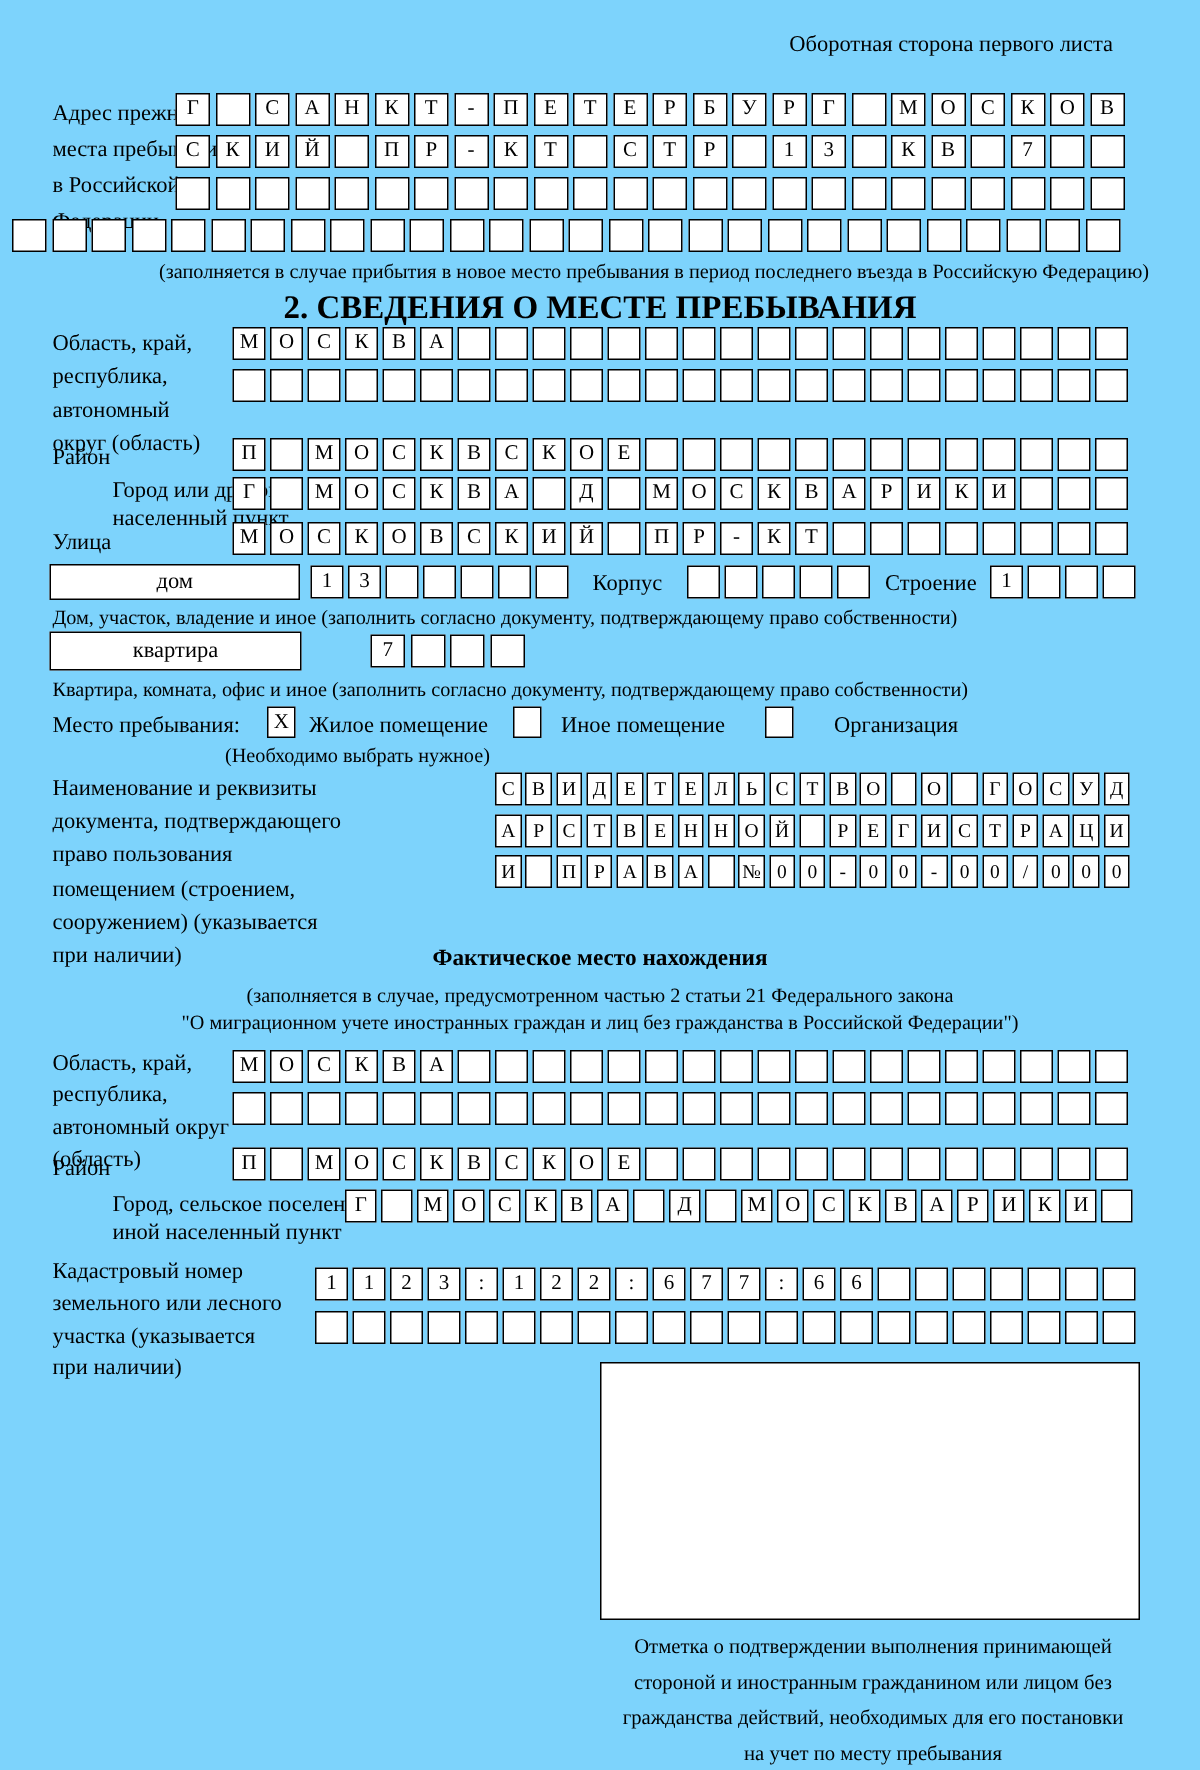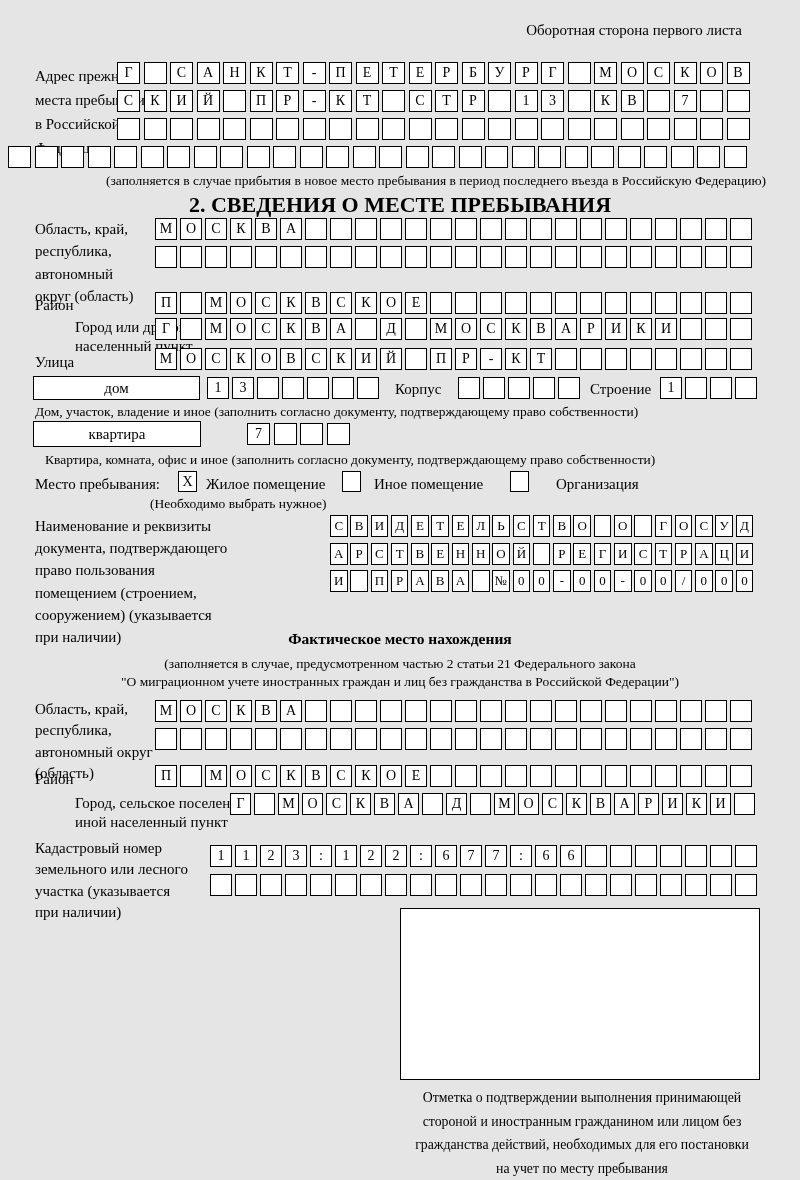--- a/index.html
+++ b/index.html
@@ -1,19 +1,19 @@
 <!DOCTYPE html>
 <html><head>
 <meta charset="utf-8">
 <style>
   * { margin:0; padding:0; box-sizing:border-box; }
   html,body { background:#fff; }
   body { width:800px; height:1180px; color:#000;
          font-family:"Liberation Serif","DejaVu Serif",serif; }
-  .page { position:relative; width:800px; height:1180px; background:#e5e5e5; overflow:hidden; }
+  .page { position:relative; width:800px; height:1180px; background:#7dd3fc; overflow:hidden; }
   .abs { position:absolute; }
   .label { font-size:15px; line-height:22.3px; }
   .lh19 { line-height:19px;margin-left:40px; }
   .lh21 { line-height:21.4px; }
   .lh22 { line-height:22.2px; }
   .note { font-size:13.5px; }
   .center { left:0; width:800px; text-align:center; }
   .bold { font-weight:bold; }
   .boxrow { display:flex; }
   .cell { flex:0 0 auto; border:1.6px solid #000; display:flex; align-items:center;
@@ -328,21 +328,21 @@
     </div>
   <div class="abs note" style="left:35px; top:404px;">Дом, участок, владение и иное (заполнить согласно документу, подтверждающему право собственности)</div>
 
   <div class="abs wide-box" style="left:33px; top:421px; width:168px; height:26px;">квартира</div>
   <div class="abs boxrow ra" style="left:247px; top:423px;">
       <span class="cell">7</span>
       <span class="cell"></span>
       <span class="cell"></span>
       <span class="cell"></span>
     </div>
-  <div class="abs note" style="left:35px; top:452px;margin-left:10px;">Квартира, комната, офис и иное (заполнить согласно документу, подтверждающему право собственности)</div>
+  <div class="abs note" style="left:35px; top:452px;">Квартира, комната, офис и иное (заполнить согласно документу, подтверждающему право собственности)</div>
 
   <div class="abs label" style="left:35px; top:473px;text-align:right;">Место пребывания:</div>
   <div class="abs cb" style="left:178px; top:471px;">X</div>
   <div class="abs label" style="left:206px; top:473px;">Жилое помещение</div>
   <div class="abs cb" style="left:342px; top:471px;"></div>
   <div class="abs label" style="left:374px; top:473px;">Иное помещение</div>
   <div class="abs cb" style="left:510px; top:471px;"></div>
   <div class="abs label" style="left:556px; top:473px;">Организация</div>
   <div class="abs note" style="left:150px; top:496px; width:350px; text-align:left;">(Необходимо выбрать нужное)</div>
 

